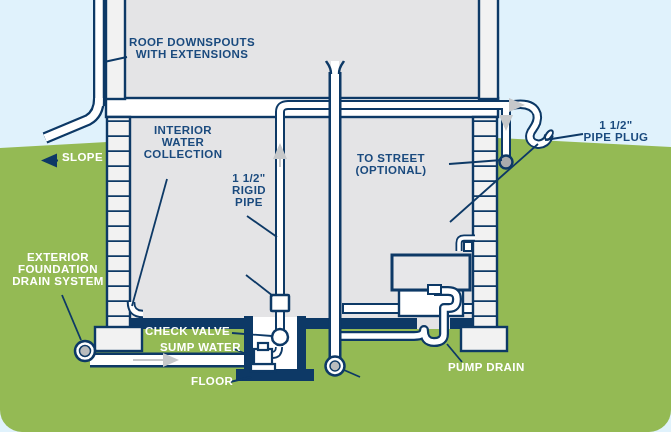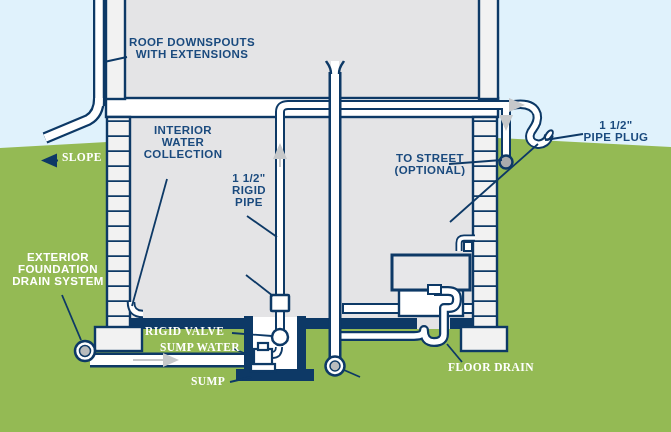--- a/index.html
+++ b/index.html
@@ -1,22 +1,22 @@
 <!DOCTYPE html>
 <html><head>
 <meta charset="utf-8">
 <style>
   html,body{margin:0;padding:0;background:#e0f2fc;}
   #stage{position:relative;width:671px;height:432px;overflow:hidden;
-         font-family:"Liberation Sans",sans-serif;}
+         font-family:"Liberation Sans",sans-serif;border-radius:22px;}
   #diagram-svg{position:absolute;left:0;top:0;}
   .lbl{position:absolute;font-weight:bold;font-size:11.5px;line-height:12px;
        letter-spacing:.4px;color:#1a4a7e;white-space:pre-line;text-align:center;}
   .lbl.white{color:#ffffff;}
-  .lbl.left{text-align:center;font-family:Liberation Serif, serif;}
+  .lbl.left{text-align:center;}
 </style>
 </head>
 <body>
 
 <div id="stage">
 
 <svg id="diagram-svg" width="671" height="432" viewBox="0 0 671 432">
   <defs>
     <pattern id="blk" patternUnits="userSpaceOnUse" x="0" y="2" width="60" height="15">
       <rect width="60" height="15" fill="#f2f2f2"></rect>
@@ -157,25 +157,25 @@
 
 <div class="lbl" style="left:127px;top:36px;width:130px">ROOF DOWNSPOUTS
 WITH EXTENSIONS</div>
 <div class="lbl white left" style="left:62px;top:151px">SLOPE</div>
 <div class="lbl" style="left:141px;top:124px;width:84px">INTERIOR
 WATER
 COLLECTION</div>
 <div class="lbl" style="left:224px;top:172px;width:50px">1 1/2"
 RIGID
 PIPE</div>
-<div class="lbl" style="left:390px;top:152px;width:80px">TO STREET
+<div class="lbl" style="left:351px;top:152px;width:80px">TO STREET
 (OPTIONAL)</div>
 <div class="lbl" style="left:577px;top:119px;width:78px">1 1/2"
 PIPE PLUG</div>
 <div class="lbl white" style="left:7px;top:251px;width:102px">EXTERIOR
 FOUNDATION
 DRAIN SYSTEM</div>
-<div class="lbl white left" style="left:145px;top:325px">RIGID VALVE</div>
+<div class="lbl white left" style="left:145px;top:325px">CHECK VALVE</div>
 <div class="lbl white left" style="left:160px;top:341px">SUMP WATER</div>
-<div class="lbl white left" style="left:191px;top:375px">SUMP</div>
-<div class="lbl white left" style="left:448px;top:361px">FLOOR DRAIN</div>
+<div class="lbl white left" style="left:191px;top:375px">FLOOR</div>
+<div class="lbl white left" style="left:448px;top:361px">PUMP DRAIN</div>
 
 </div>
 
 </body></html>

